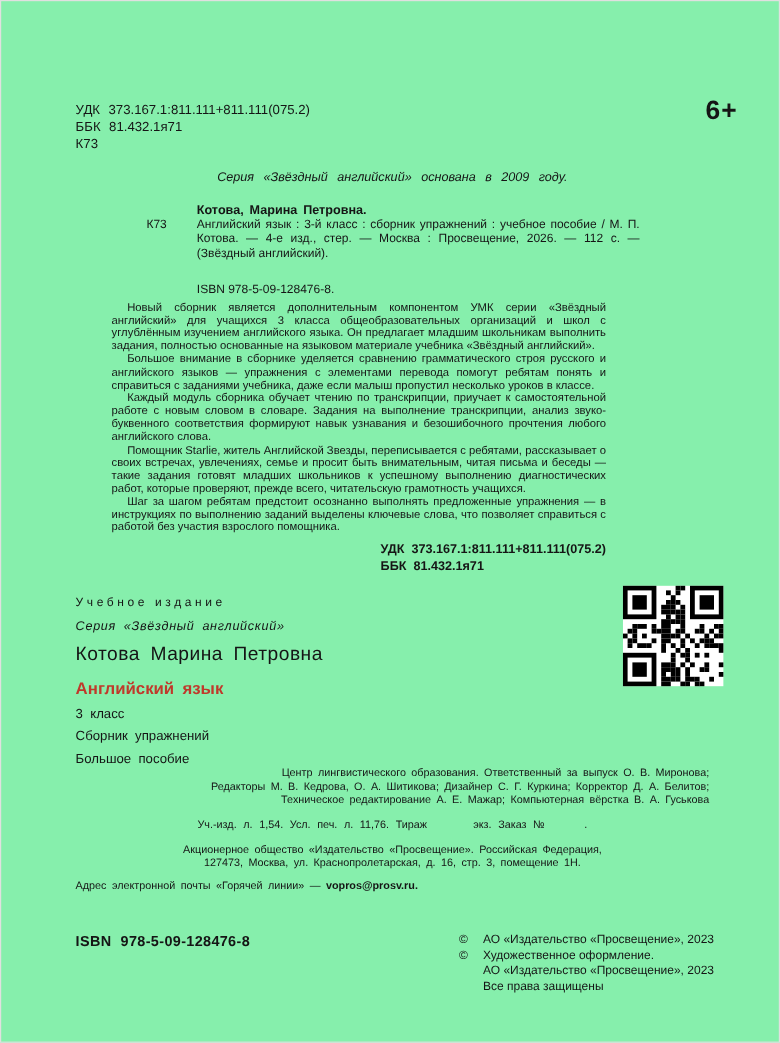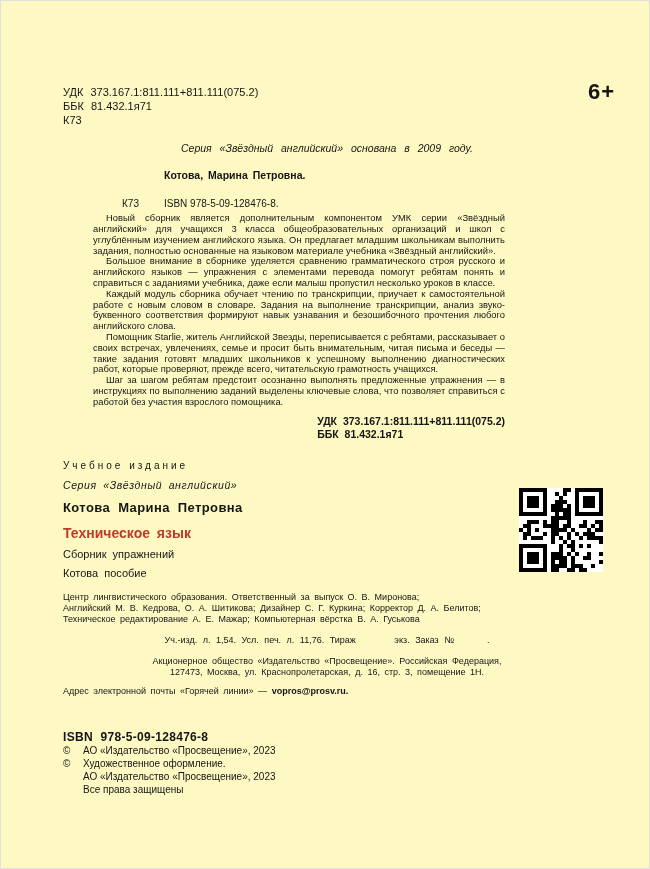--- a/index.html
+++ b/index.html
@@ -1,18 +1,18 @@
 <!DOCTYPE html>
 <html><head>
 <meta charset="utf-8">
 <style>
   * { margin:0; padding:0; box-sizing:border-box; }
   html,body { background:#ededed; }
   body { font-family:"Liberation Sans", sans-serif; color:#151515; }
-  .page { position:relative; width:650px; height:869px; margin:0 auto; background:#fef9c3;
+  .page { position:relative; width:650px; height:869px; margin:0 auto; background:#86efac;
           border:1px solid #e0e0e0; padding:84px 58px 0 62px; overflow:hidden; }
 
   .top-left { font-size:11px; line-height:14px; word-spacing:4px; }
   .age { position:absolute; top:78px; right:34px; font-size:22px; font-weight:bold; letter-spacing:1px; }
 
   .series-note { margin-top:15px; text-align:center; font-style:italic; font-size:10.5px; word-spacing:5px; }
 
   .author-heading { margin:15px 0 1px 101px; font-weight:bold; font-size:10.5px; word-spacing:2px; }
 
   .biblio-block { position:relative; margin-left:101px; width:369px; font-size:10px; line-height:12.2px; }
@@ -23,33 +23,33 @@
   .col { margin-left:30px; width:412px; }
   .annotation { margin-top:3px; font-size:9.4px; line-height:10.8px; }
   .annotation p { text-indent:13px; text-align:justify; }
 
   .udk-right { margin-top:7px; text-align:right; font-weight:bold; font-size:10.5px; }
   .udk-right .inner { display:inline-block; text-align:left; line-height:13.5px; word-spacing:3px; }
 
   .edition { margin-top:18px; text-align:left; }
   .ed-type     { font-size:10px; letter-spacing:3px; }
   .ed-series   { margin-top:8px; font-style:italic; font-size:10.5px; word-spacing:3px; letter-spacing:0.6px; }
-  .ed-author   { margin-top:9px; font-weight:bold; font-size:13px; word-spacing:4px; letter-spacing:0.4px; }
+  .ed-author   { margin-top:9px; font-weight:normal; font-size:16px; word-spacing:4px; letter-spacing:0.4px; }
   .ed-title    { margin-top:10px; font-weight:bold; font-size:14px; word-spacing:3px; }
   .ed-grade    { margin-top:8px; font-size:11px; word-spacing:3px; }
   .ed-subtitle { margin-top:7px; font-size:11px; word-spacing:3px; }
   .ed-kind     { margin-top:7px; font-size:11px; word-spacing:3px; }
 
-  .credits   { margin-top:13px; text-align:left; font-size:9px; line-height:11px; word-spacing:2px; }
+  .credits   { text-align:right; font-size:9px; line-height:11px; word-spacing:2px; }
   .printinfo { margin-top:10px; text-align:center; font-size:9px; line-height:11px; word-spacing:3px; }
   .publisher { margin-top:10px; text-align:center; font-size:9px; line-height:11px; word-spacing:2px; }
   .email     { margin-top:8px; text-align:left; font-size:9px; word-spacing:2px; }
   .email .addr { font-weight:bold; }
 
-  .bottom { margin-top:34px; display:flex; justify-content:flex-end; align-items:flex-start;flex-direction:column; }
+  .bottom { margin-top:34px; display:flex; justify-content:space-between; align-items:flex-start; }
   .isbn-bottom { font-weight:bold; font-size:12px; word-spacing:4px; letter-spacing:0.3px; }
   .copyright { font-size:10px; line-height:13px; margin-right:-4px; }
   .cr-row { display:flex; }
   .cr-sym { width:20px; flex:0 0 20px; }
 
   .qr { position:absolute; left:518px; top:487px; width:84px; height:84px; }
 </style>
 </head>
 <body>
 
@@ -62,20 +62,21 @@
   </div>
 
   <div class="age">6+</div>
 
   <div class="series-note">Серия «Звёздный английский» основана в 2009 году.</div>
 
   <div class="author-heading">Котова, Марина Петровна.</div>
 
   <div class="biblio-block">
     <span class="margin-code">К73</span>
+    <p class="biblio">Английский язык : 3-й класс : сборник упражнений : учебное пособие / М. П. Котова. — 4-е изд., стер. — Москва : Просвещение, 2026. — 112 с. — (Звёздный английский).</p>
     <p class="isbn-line">ISBN 978-5-09-128476-8.</p>
   </div>
 
   <div class="col">
     <div class="annotation">
       <p>Новый сборник является дополнительным компонентом УМК серии «Звёздный английский» для учащихся 3 класса общеобразовательных организаций и школ с углублённым изучением английского языка. Он предлагает младшим школьникам выполнить задания, полностью основанные на языковом материале учебника «Звёздный английский».</p>
       <p>Большое внимание в сборнике уделяется сравнению грамматического строя русского и английского языков — упражнения с элементами перевода помогут ребятам понять и справиться с заданиями учебника, даже если малыш пропустил несколько уроков в классе.</p>
       <p>Каждый модуль сборника обучает чтению по транскрипции, приучает к самостоятельной работе с новым словом в словаре. Задания на выполнение транскрипции, анализ звуко-буквенного соответствия формируют навык узнавания и безошибочного прочтения любого английского слова.</p>
       <p>Помощник Starlie, житель Английской Звезды, переписывается с ребятами, рассказывает о своих встречах, увлечениях, семье и просит быть внимательным, читая письма и беседы — такие задания готовят младших школьников к успешному выполнению диагностических работ, которые проверяют, прежде всего, читательскую грамотность учащихся.</p>
       <p>Шаг за шагом ребятам предстоит осознанно выполнять предложенные упражнения — в инструкциях по выполнению заданий выделены ключевые слова, что позволяет справиться с работой без участия взрослого помощника.</p>
@@ -86,23 +87,24 @@
         <div>УДК 373.167.1:811.111+811.111(075.2)</div>
         <div>ББК 81.432.1я71</div>
       </span>
     </div>
   </div>
 
   <div class="edition">
     <div class="ed-type">Учебное издание</div>
     <div class="ed-series">Серия «Звёздный английский»</div>
     <div class="ed-author">Котова Марина Петровна</div>
-    <div class="ed-title" style="color: rgb(192, 57, 43);">Техническое язык</div>
+    <div class="ed-title" style="color: rgb(192, 57, 43);">Английский язык</div>
+    <div class="ed-grade">3 класс</div>
     <div class="ed-subtitle">Сборник упражнений</div>
-    <div class="ed-kind">Котова пособие</div>
+    <div class="ed-kind">Большое пособие</div>
   </div>
 
   <div class="qr"><svg width="84" height="84" xmlns="http://www.w3.org/2000/svg">
         <rect width="84" height="84" fill="#fff"></rect>
         <rect x="44" y="0" width="4" height="4" fill="#000"></rect>
         <rect x="48" y="0" width="4" height="4" fill="#000"></rect>
         <rect x="36" y="4" width="4" height="4" fill="#000"></rect>
         <rect x="44" y="4" width="4" height="4" fill="#000"></rect>
         <rect x="40" y="8" width="4" height="4" fill="#000"></rect>
         <rect x="36" y="12" width="4" height="4" fill="#000"></rect>
@@ -230,21 +232,21 @@
         <rect x="56" y="0" width="28" height="28" fill="#000"></rect>
         <rect x="60" y="4" width="20" height="20" fill="#fff"></rect>
         <rect x="64" y="8" width="12" height="12" fill="#000"></rect>
         <rect x="0" y="56" width="28" height="28" fill="#000"></rect>
         <rect x="4" y="60" width="20" height="20" fill="#fff"></rect>
         <rect x="8" y="64" width="12" height="12" fill="#000"></rect>
       </svg></div>
 
   <div class="credits">
     <div>Центр лингвистического образования. Ответственный за выпуск О. В. Миронова;</div>
-    <div>Английский М. В. Кедрова, О. А. Шитикова; Дизайнер С. Г. Куркина; Корректор Д. А. Белитов;</div>
+    <div>Редакторы М. В. Кедрова, О. А. Шитикова; Дизайнер С. Г. Куркина; Корректор Д. А. Белитов;</div>
     <div>Техническое редактирование А. Е. Мажар; Компьютерная вёрстка В. А. Гуськова</div>
   </div>
 
   <div class="printinfo">
     <div>Уч.-изд. л. 1,54. Усл. печ. л. 11,76. Тираж&nbsp;&nbsp;&nbsp;&nbsp;&nbsp;&nbsp;&nbsp;экз. Заказ №&nbsp;&nbsp;&nbsp;&nbsp;&nbsp;&nbsp;.</div>
   </div>
 
   <div class="publisher">
     <div>Акционерное общество «Издательство «Просвещение». Российская Федерация,</div>
     <div>127473, Москва, ул. Краснопролетарская, д. 16, стр. 3, помещение 1Н.</div>

